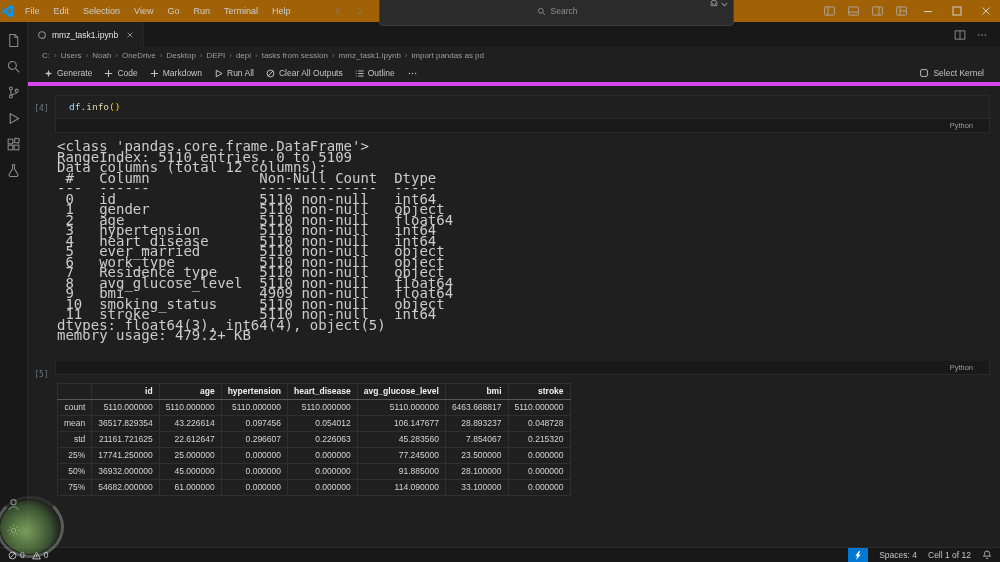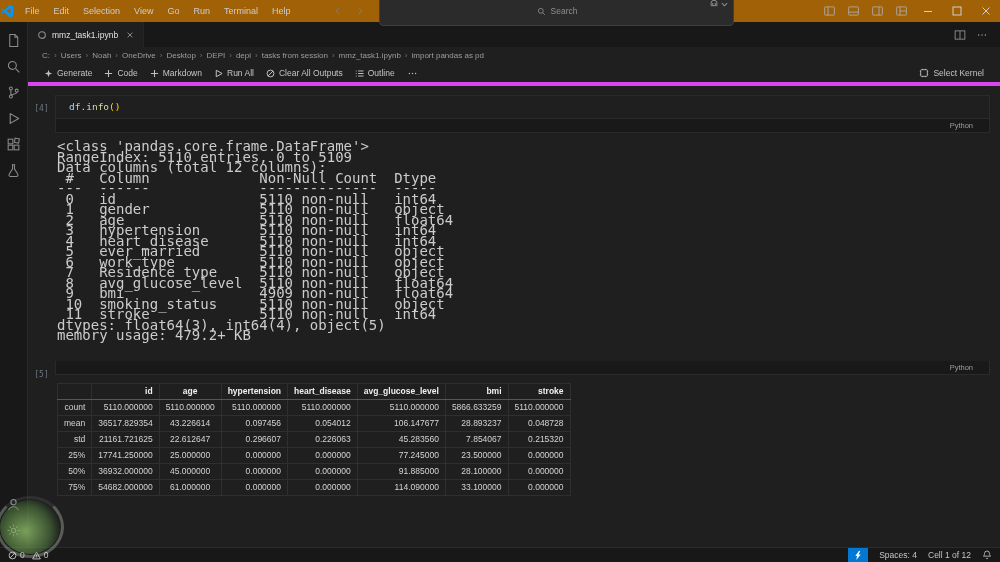--- a/index.html
+++ b/index.html
@@ -53,21 +53,21 @@
   .tok-var { color:#9cdcfe; } .tok-punc { color:#d4d4d4; } .tok-fn { color:#dcdcaa; } .tok-brkt { color:#ffd700; }
   .cell-strip { height:14px; background:#191919; border:1px solid #2a2a2a; border-top:none; display:flex; align-items:center; justify-content:flex-end; padding-right:16px; font-size:7.5px; color:#9d9d9d; }
   .cell-output { margin:8px 0 0 2px; font-family:"DejaVu Sans Mono","Liberation Mono",monospace; font-size:14px; line-height:10.5px; color:#cccccc; white-space:pre; }
 
   
   .desc-table { margin:8px 8px 0 2px; border-collapse:collapse; font-size:8.5px; color:#d4d4d4; }
   .desc-table th, .desc-table td { border:1px solid #2f2f2f; padding:2.5px 6px; text-align:right; white-space:nowrap; }
   .desc-table thead th { font-weight:bold; color:#f0f0f0; border-bottom:1px solid #565656; }
   .desc-table th:nth-child(1), .desc-table td:nth-child(1) { min-width:28px; }
   .desc-table th:nth-child(2), .desc-table td:nth-child(2) { min-width:60px; }
-  .desc-table th:nth-child(3), .desc-table td:nth-child(3) { min-width:52px;text-align:center; }
+  .desc-table th:nth-child(3), .desc-table td:nth-child(3) { min-width:52px; }
   .desc-table th:nth-child(4), .desc-table td:nth-child(4) { min-width:60px; }
   .desc-table th:nth-child(5), .desc-table td:nth-child(5) { min-width:62px; }
   .desc-table th:nth-child(6), .desc-table td:nth-child(6) { min-width:78px; }
   .desc-table th:nth-child(7), .desc-table td:nth-child(7) { min-width:52px; }
   .desc-table th:nth-child(8), .desc-table td:nth-child(8) { min-width:56px; }
 
   
   .statusbar { height:15px; flex:0 0 auto; background:#181818; border-top:1px solid #2b2b2b; display:flex; align-items:center; font-size:8.5px; color:#c5c5c5; padding:0 8px; }
   .sb-group { display:flex; align-items:center; gap:3px; }
   .sb-left { display:flex; align-items:center; gap:8px; }
@@ -418,21 +418,21 @@
                   </tr>
                 </thead>
               <tbody id="desc-body">
                   <tr>
                     <td>count</td>
                     <td>5110.000000</td>
                     <td>5110.000000</td>
                     <td>5110.000000</td>
                     <td>5110.000000</td>
                     <td>5110.000000</td>
-                    <td>5866.633259</td>
+                    <td>6463.668817</td>
                     <td>5110.000000</td>
                   </tr>
                   <tr>
                     <td>mean</td>
                     <td>36517.829354</td>
                     <td>43.226614</td>
                     <td>0.097456</td>
                     <td>0.054012</td>
                     <td>106.147677</td>
                     <td>28.893237</td>

